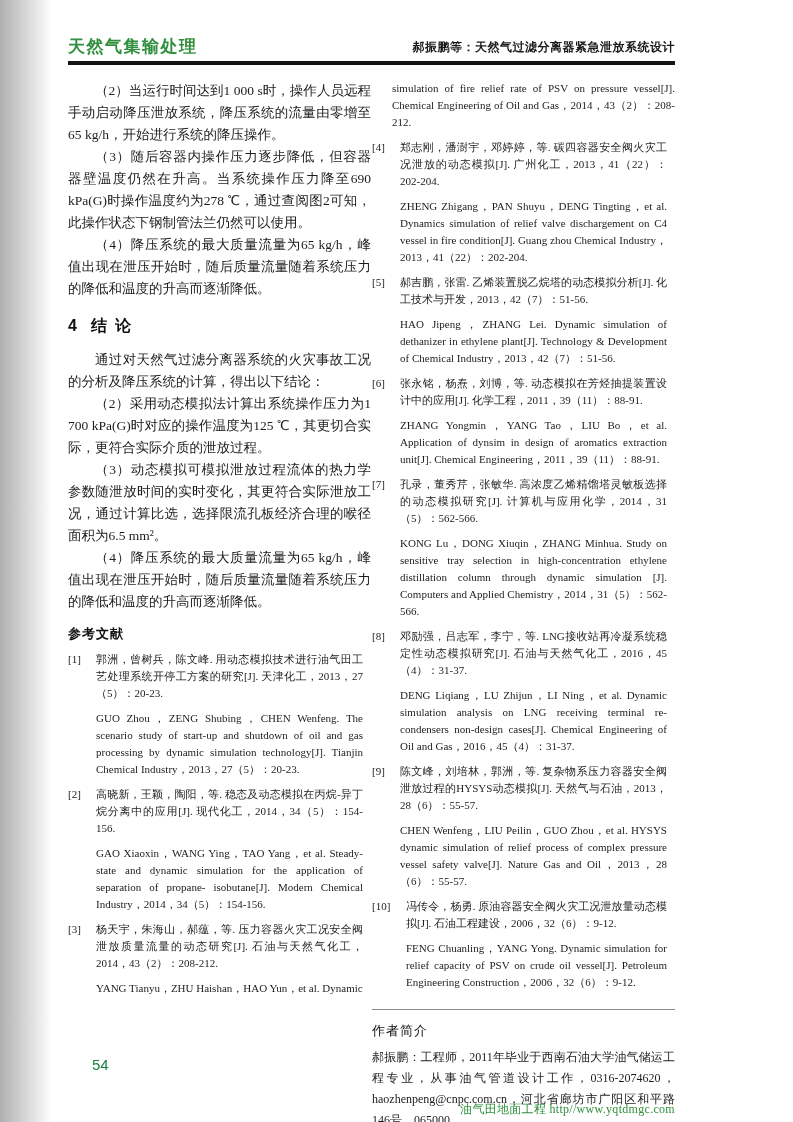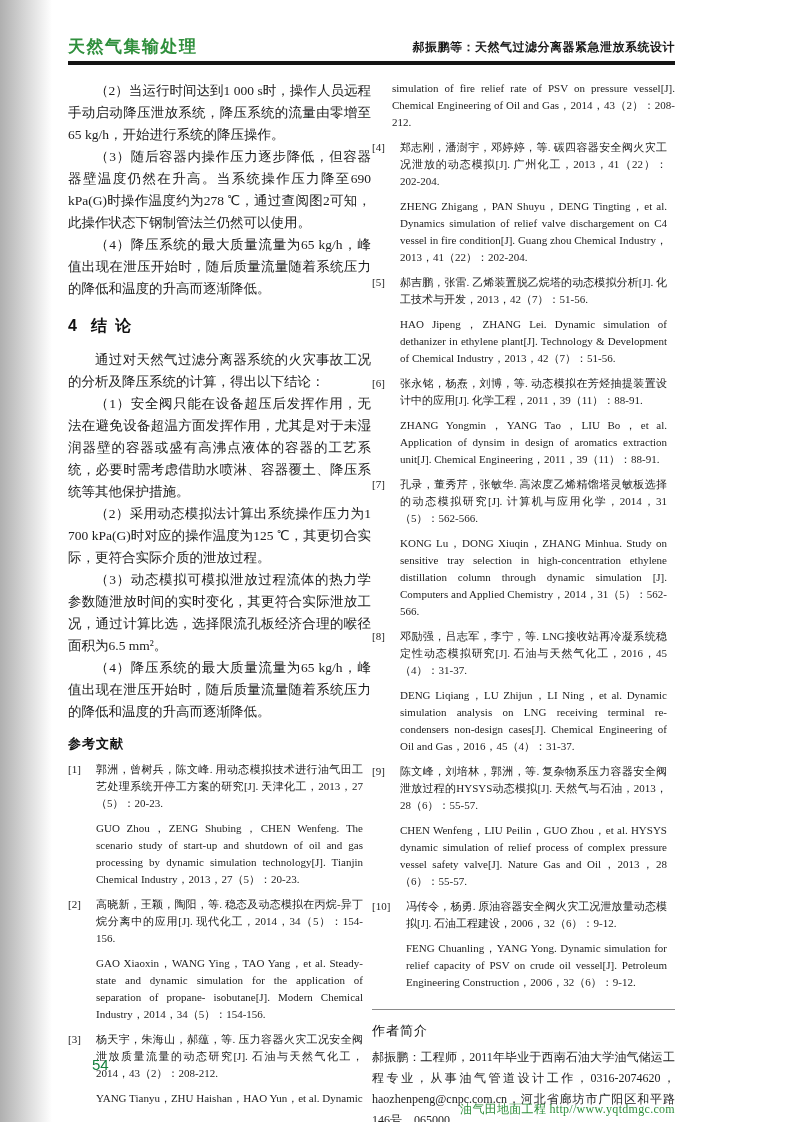--- a/index.html
+++ b/index.html
@@ -97,21 +97,20 @@
     <div class="col">
       <p class="para">（2）当运行时间达到1 000 s时，操作人员远程手动启动降压泄放系统，降压系统的流量由零增至65 kg/h，开始进行系统的降压操作。</p>
       <p class="para">（3）随后容器内操作压力逐步降低，但容器器壁温度仍然在升高。当系统操作压力降至690 kPa(G)时操作温度约为278 ℃，通过查阅图2可知，此操作状态下钢制管法兰仍然可以使用。</p>
       <p class="para">（4）降压系统的最大质量流量为65 kg/h，峰值出现在泄压开始时，随后质量流量随着系统压力的降低和温度的升高而逐渐降低。</p>
 
       <div class="sec-head">
         <span class="sec-no">4</span><span>结  论</span>
       </div>
 
       <p class="para">通过对天然气过滤分离器系统的火灾事故工况的分析及降压系统的计算，得出以下结论：</p>
-      <p class="para">（1）安全阀只能在设备超压后发挥作用，无法在避免设备超温方面发挥作用，尤其是对于未湿润器壁的容器或盛有高沸点液体的容器的工艺系统，必要时需考虑借助水喷淋、容器覆土、降压系统等其他保护措施。</p>
       <p class="para">（2）采用动态模拟法计算出系统操作压力为1 700 kPa(G)时对应的操作温度为125 ℃，其更切合实际，更符合实际介质的泄放过程。</p>
       <p class="para">（3）动态模拟可模拟泄放过程流体的热力学参数随泄放时间的实时变化，其更符合实际泄放工况，通过计算比选，选择限流孔板经济合理的喉径面积为6.5 mm²。</p>
       <p class="para">（4）降压系统的最大质量流量为65 kg/h，峰值出现在泄压开始时，随后质量流量随着系统压力的降低和温度的升高而逐渐降低。</p>
 
       <div class="refs-head">参考文献</div>
 
       <div class="ref">
         <span class="ref-marker">[1]</span>
         <div class="ref-zh">郭洲，曾树兵，陈文峰. 用动态模拟技术进行油气田工艺处理系统开停工方案的研究[J]. 天津化工，2013，27（5）：20-23.</div>
         <div class="ref-en">GUO Zhou，ZENG Shubing，CHEN Wenfeng.  The scenario study of start-up and shutdown of oil and gas processing by dynamic simulation technology[J].  Tianjin Chemical Industry，2013，27（5）：20-23.</div>

